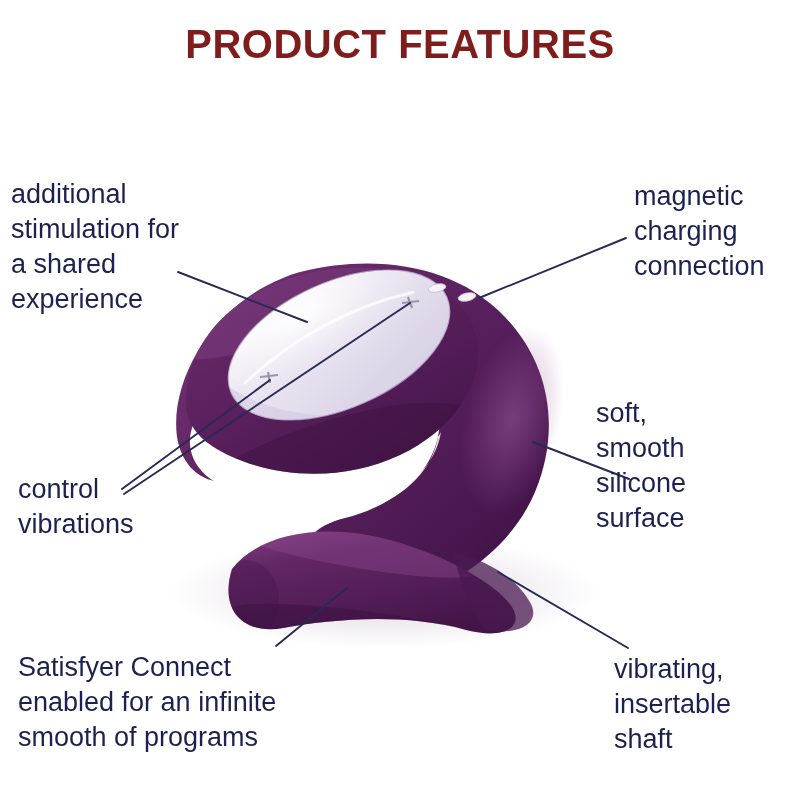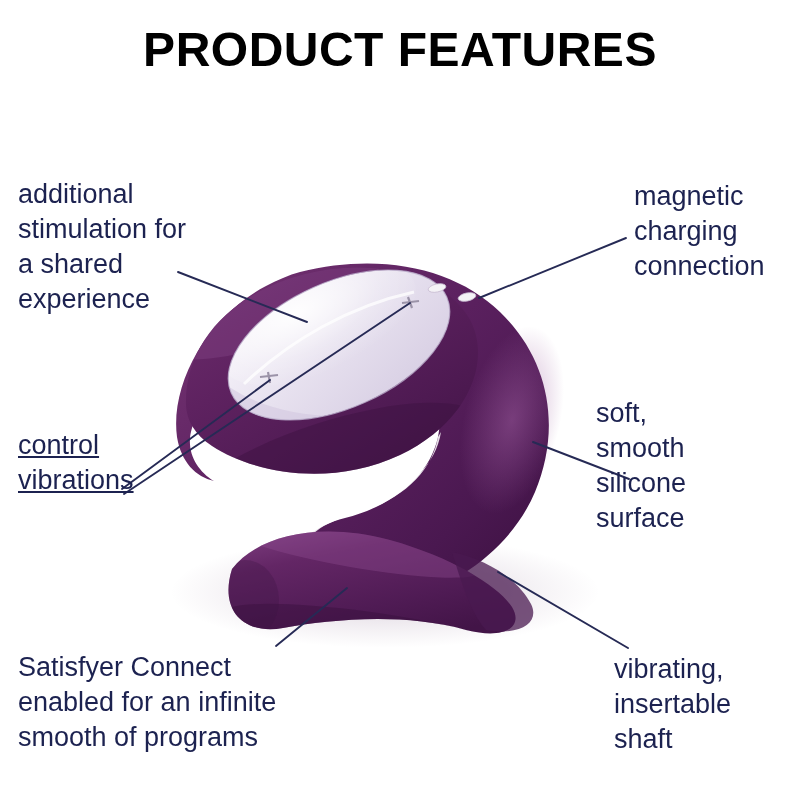--- a/index.html
+++ b/index.html
@@ -20,41 +20,41 @@
     width: 800px;
     height: 800px;
     background: #ffffff;
   }
   #page-title {
     position: absolute;
     left: 0;
     top: 22px;
     width: 800px;
     text-align: center;
-    font-size: 48px;
+    font-size: 40px;
     font-weight: bold;
     letter-spacing: 0.5px;
-    color: #000000;
+    color: #7f1d1d;
     font-family: "Liberation Sans", sans-serif;
     white-space: nowrap;
   }
   .label {
     position: absolute;
     color: #1c2250;
     font-size: 27px;
     line-height: 35px;
     font-family: "Liberation Sans", sans-serif;
     font-weight: 400;
     white-space: pre-line;
   }
   .label.left { text-align: left; }
   .label.right { text-align: left; }
 
-  #label-additional  { left: 18px;  top: 177px; width: 235px; }
-  #label-control     { left: 18px;  top: 428px; width: 215px; text-decoration: underline; }
+  #label-additional  { left: 11px;  top: 177px; width: 235px; }
+  #label-control     { left: 18px;  top: 472px; width: 215px; }
   #label-connect     { left: 18px;  top: 650px; width: 330px; }
   #label-magnetic    { left: 634px; top: 179px; width: 170px; }
   #label-soft        { left: 596px; top: 396px; width: 165px; }
   #label-vibrating   { left: 614px; top: 652px; width: 190px; }
 
   #art {
     position: absolute;
     left: 0; top: 0;
     width: 800px; height: 800px;
     pointer-events: none;

